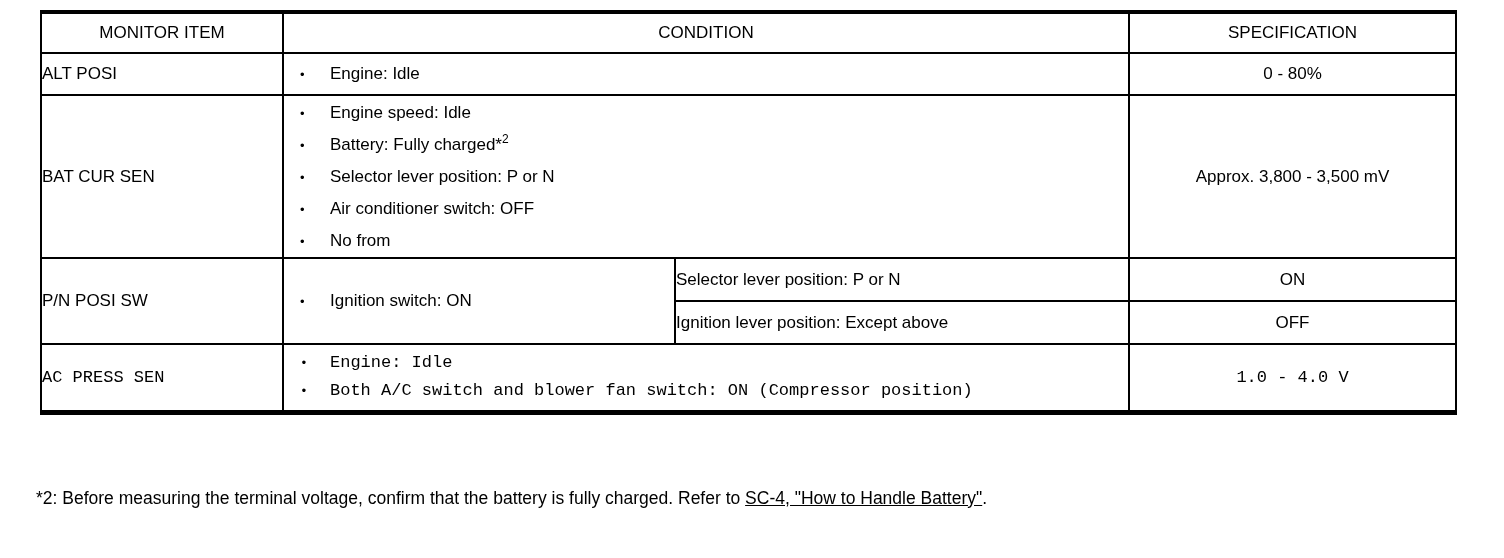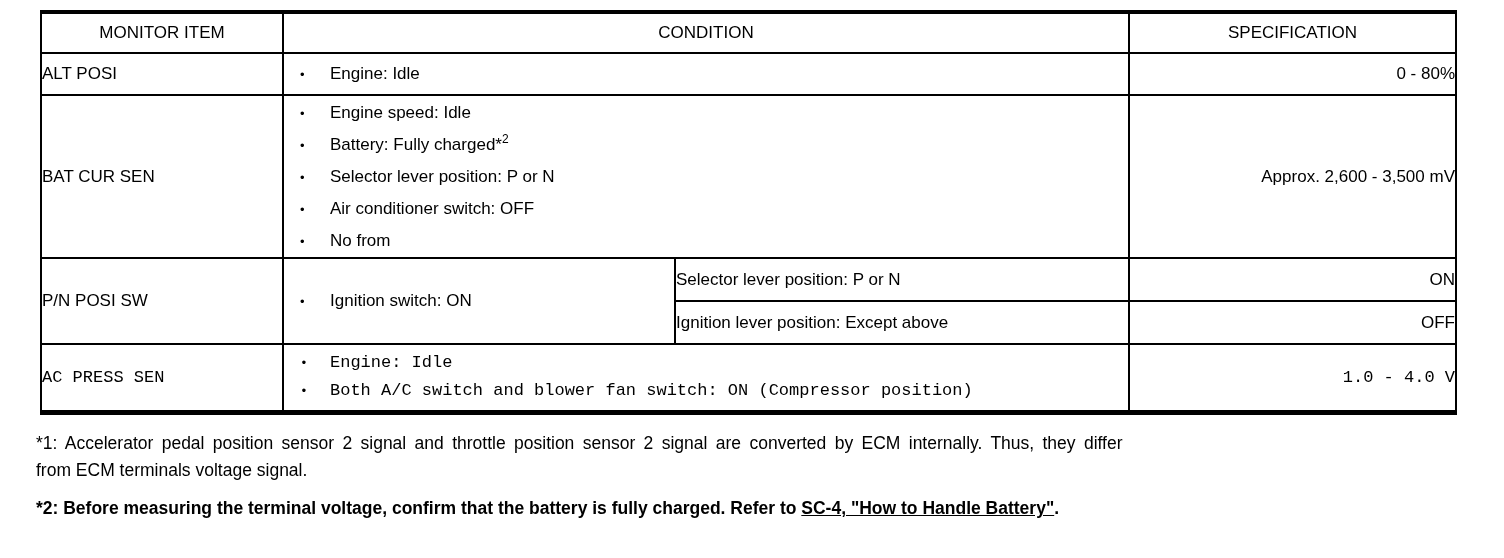--- a/index.html
+++ b/index.html
@@ -26,21 +26,21 @@
   .spec-table th, .spec-table td {
     border: 2px solid #000;
     font-size: 17px;
     font-weight: normal;
     vertical-align: middle;
     padding: 0;
     overflow: hidden;
   }
   .spec-table th { text-align: center; height: 38px; }
   .cell-item { padding-left: 14px; text-align: left; }
-  .cell-spec { padding-left: 14px; text-align: right; }
+  .cell-spec { padding-left: 14px; text-align: center; }
   .cell-cond { text-align: left; }
   .bline { display: flex; align-items: baseline; padding-left: 16px; line-height: 27px; }
   .bline .bullet {
     display: inline-block;
     width: 30px;
     flex: 0 0 30px;
     font-size: 13px;
   }
   .row-alt { height: 42px; }
   .row-bat { height: 163px; }
@@ -54,21 +54,21 @@
   .footnote {
     position: absolute;
     left: 36px;
     width: 1430px;
     font-size: 17.5px;
     line-height: 26.5px;
     text-align: left;
   }
   .footnote-1 { top: 430px; }
   .footnote-1 .fn-line1 { word-spacing: 3.5px; white-space: nowrap; }
-  .footnote-2 { top: 495px; font-weight: bold; }
+  .footnote-2 { top: 485px; }
   .fn-link {
     color: #000;
     text-decoration: underline;
     cursor: pointer;
   }
 </style>
 </head>
 <body>
 
 <div class="page">
@@ -116,21 +116,21 @@
         </div>
         <div class="bline">
           <span class="bullet">•</span>
           <span>Air conditioner switch: OFF</span>
         </div>
         <div class="bline">
           <span class="bullet">•</span>
           <span>No from</span>
         </div>
       </td>
-      <td class="cell-spec">Approx. 2,600 - 3,500 mV</td>
+      <td class="cell-spec">Approx. 3,800 - 3,500 mV</td>
     </tr>
 
     <tr class="row-pn1">
       <td rowspan="2" class="cell-item">P/N POSI SW</td>
       <td rowspan="2" class="cell-cond">
         <div class="bline">
           <span class="bullet">•</span>
           <span>Ignition switch: ON</span>
         </div>
       </td>
@@ -153,22 +153,18 @@
         <div class="bline">
           <span class="bullet">•</span>
           <span>Both A/C switch and blower fan switch: ON (Compressor position)</span>
         </div>
       </td>
       <td class="cell-spec">1.0 - 4.0 V</td>
     </tr>
   </tbody>
     </table>
 
-  <div class="footnote footnote-1">
-    <div class="fn-line1">*1: Accelerator pedal position sensor 2 signal and throttle position sensor 2 signal are converted by ECM internally. Thus, they differ</div>
-    <div class="fn-line2">from ECM terminals voltage signal.</div>
-  </div>
 
   <div class="footnote footnote-2">
     <span>*2: Before measuring the terminal voltage, confirm that the battery is fully charged. Refer to </span><a class="fn-link">SC-4, "How to Handle Battery"</a><span>.</span>
   </div>
 
 </div>
 
 </body></html>

